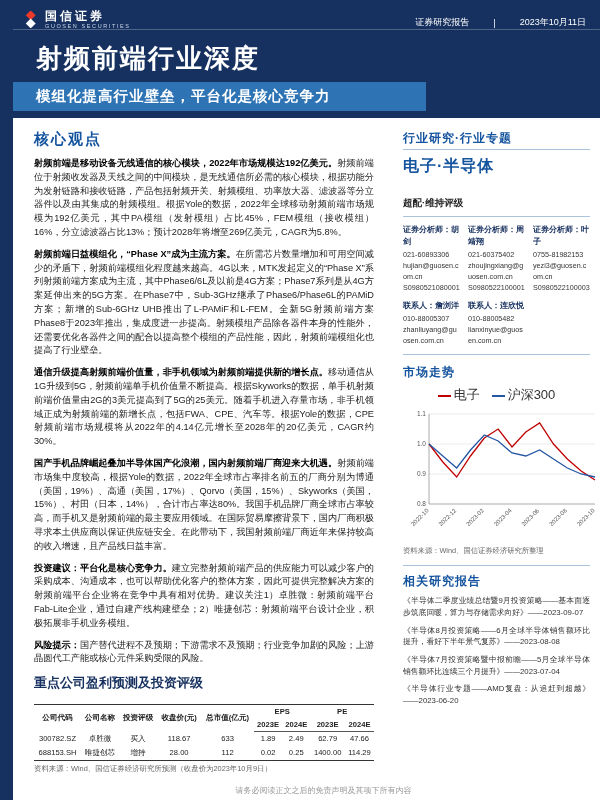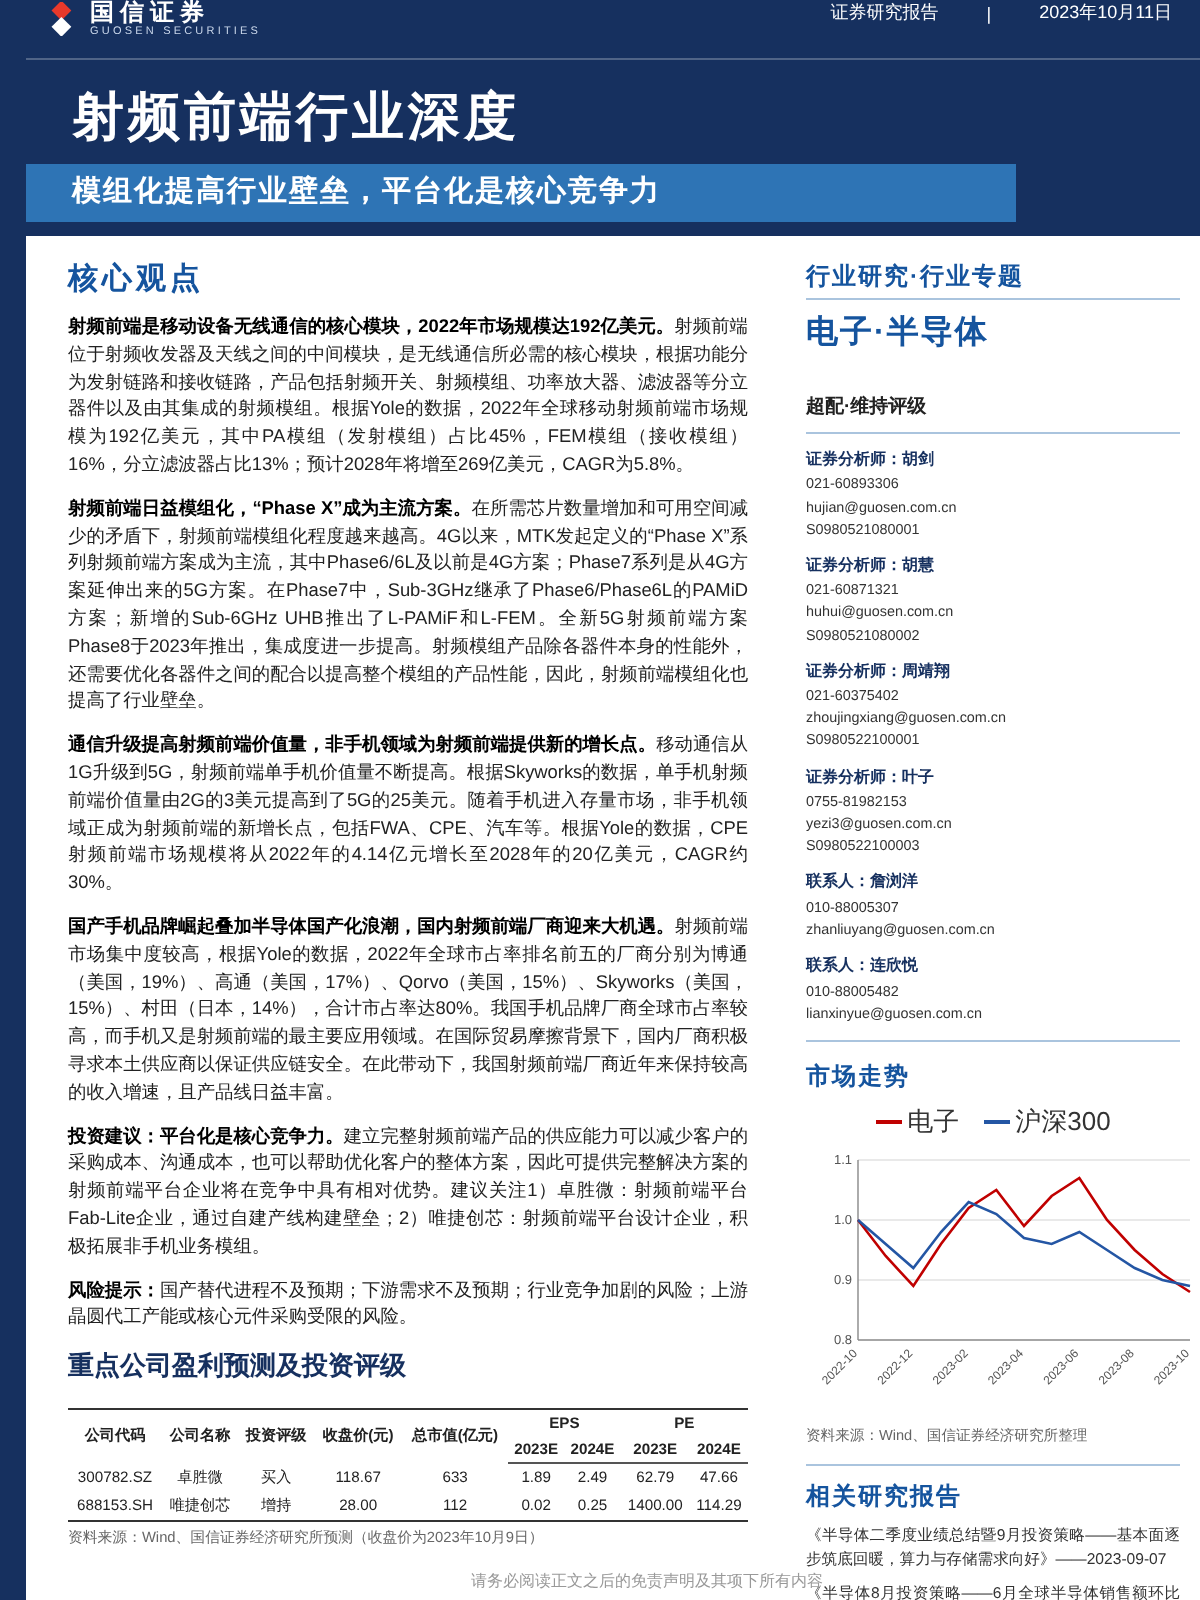--- a/index.html
+++ b/index.html
@@ -1,31 +1,31 @@
 <!DOCTYPE html>
 <html><head>
 <meta charset="utf-8">
 <style>
   * { margin:0; padding:0; box-sizing:border-box; }
   html,body { width:600px; height:800px; }
   body { font-family:"Liberation Sans","DejaVu Sans",sans-serif; background:#fff; }
   .page { position:relative; width:600px; height:800px; background:#fff; overflow:hidden; }
   .left-strip { position:absolute; left:0; top:0; bottom:0; width:13px; background:#16305f; z-index:5; }
 
-  .topbar { height:30px; background:#16305f; display:flex; align-items:flex-start; justify-content:space-between;
+  .topbar { height:30px; background:#16305f; display:flex; align-items:flex-end; justify-content:space-between;
             padding:0 14px 0 22px; border-bottom:1px solid rgba(255,255,255,.25); }
   .brand { display:flex; align-items:center; gap:6px; }
   .brand-text { display:flex; flex-direction:column; line-height:1; }
   .brand-cn { color:#fff; font-size:12px; font-weight:bold; letter-spacing:3px; }
   .brand-en { color:#c9d6ea; font-size:5.5px; letter-spacing:1.6px; margin-top:2px; }
   .report-meta { color:#fff; font-size:9px; display:flex; gap:24px; align-items:center; }
 
   .title-block { height:88px; background:#16305f; position:relative; }
   .title-block h1 { color:#fff; font-size:26px; font-weight:bold; padding:11px 0 0 36px; letter-spacing:2px; }
-  .subtitle-bar { position:absolute; left:0; bottom:7px; width:508px; height:29px; background:#2e74b5;
+  .subtitle-bar { position:absolute; left:0; bottom:7px; width:426px; height:29px; background:#2e74b5;
                   color:#fff; font-size:14.5px; font-weight:bold; line-height:29px; padding-left:36px; letter-spacing:1px; }
   .rating-badge { position:absolute; right:8px; top:18px; background:#d13a2a; color:#fff; font-size:14px;
                   font-weight:bold; padding:5px 18px; border-radius:15px; letter-spacing:3px; }
 
   .content { display:flex; padding:12px 10px 0 34px; gap:29px; }
   .col-left { flex:0 0 340px; width:340px; }
   .col-right { flex:1; min-width:0; }
 
   .core-heading { color:#15549e; font-size:15px; font-weight:bold; letter-spacing:2px; margin-bottom:8px; }
   .para { font-size:9.2px; line-height:1.5; text-align:justify; color:#222; margin-bottom:8px; }
@@ -36,21 +36,21 @@
   table.fin th, table.fin td { padding:2px 1px; text-align:center; font-weight:normal; }
   table.fin th { font-weight:bold; }
   table.fin thead tr:first-child th { border-top:1.5px solid #333; }
   table.fin thead tr:last-child th { border-bottom:1px solid #555; }
   table.fin tbody tr:last-child td { border-bottom:1.5px solid #333; }
   .table-source { font-size:7.4px; color:#666; margin-top:3px; }
 
   .sb-cat { color:#15549e; font-weight:bold; font-size:12px; padding-bottom:2px; border-bottom:1px solid #aac4de; margin-bottom:6px; letter-spacing:1px; }
   .sb-sector { color:#15549e; font-weight:bold; font-size:16px; margin-bottom:20px; letter-spacing:1px; }
   .sb-rating { color:#222; font-size:9.5px; font-weight:bold; padding-bottom:6px; border-bottom:1px solid #aac4de; margin-bottom:7px; }
-  .analysts { display:grid; grid-template-columns:1fr; gap:7px 8px; padding-bottom:8px; border-bottom:1px solid #aac4de; }
+  .analysts { display:grid; grid-template-columns:1fr 1fr 1fr; gap:7px 8px; padding-bottom:8px; border-bottom:1px solid #aac4de; }
   .analyst { font-size:7.2px; line-height:1.55; color:#333; word-break:break-all; }
   .analyst .role-line { color:#16305f; font-weight:bold; font-size:8px; }
 
   .sb-heading { color:#15549e; font-weight:bold; font-size:12px; margin:9px 0 5px; letter-spacing:1px; }
   .chart-legend { display:flex; gap:12px; justify-content:center; font-size:13px; color:#333; margin-bottom:2px; }
   .chart-legend .dash { display:inline-block; width:13px; height:2px; margin-right:3px; vertical-align:middle; }
   .chart-source { font-size:7.3px; color:#666; margin:2px 0 4px; }
   .related-heading { border-top:1px solid #aac4de; padding-top:7px; }
   .related-item { font-size:7.8px; line-height:1.5; color:#333; text-align:justify; margin-bottom:6px; }
 
@@ -150,26 +150,20 @@
       <div class="sb-cat">行业研究·行业专题</div>
       <div class="sb-sector">电子·半导体</div>
       <div class="sb-rating">超配·维持评级</div>
 
       <div class="analysts">
           <div class="analyst">
             <div class="role-line">证券分析师：胡剑</div>
             <div class="a-line">021-60893306</div>
             <div class="a-line">hujian@guosen.com.cn</div>
             <div class="a-line">S0980521080001</div>
-          </div>
-          <div class="analyst">
-            <div class="role-line">证券分析师：胡慧</div>
-            <div class="a-line">021-60871321</div>
-            <div class="a-line">huhui@guosen.com.cn</div>
-            <div class="a-line">S0980521080002</div>
           </div>
           <div class="analyst">
             <div class="role-line">证券分析师：周靖翔</div>
             <div class="a-line">021-60375402</div>
             <div class="a-line">zhoujingxiang@guosen.com.cn</div>
             <div class="a-line">S0980522100001</div>
           </div>
           <div class="analyst">
             <div class="role-line">证券分析师：叶子</div>
             <div class="a-line">0755-81982153</div>

